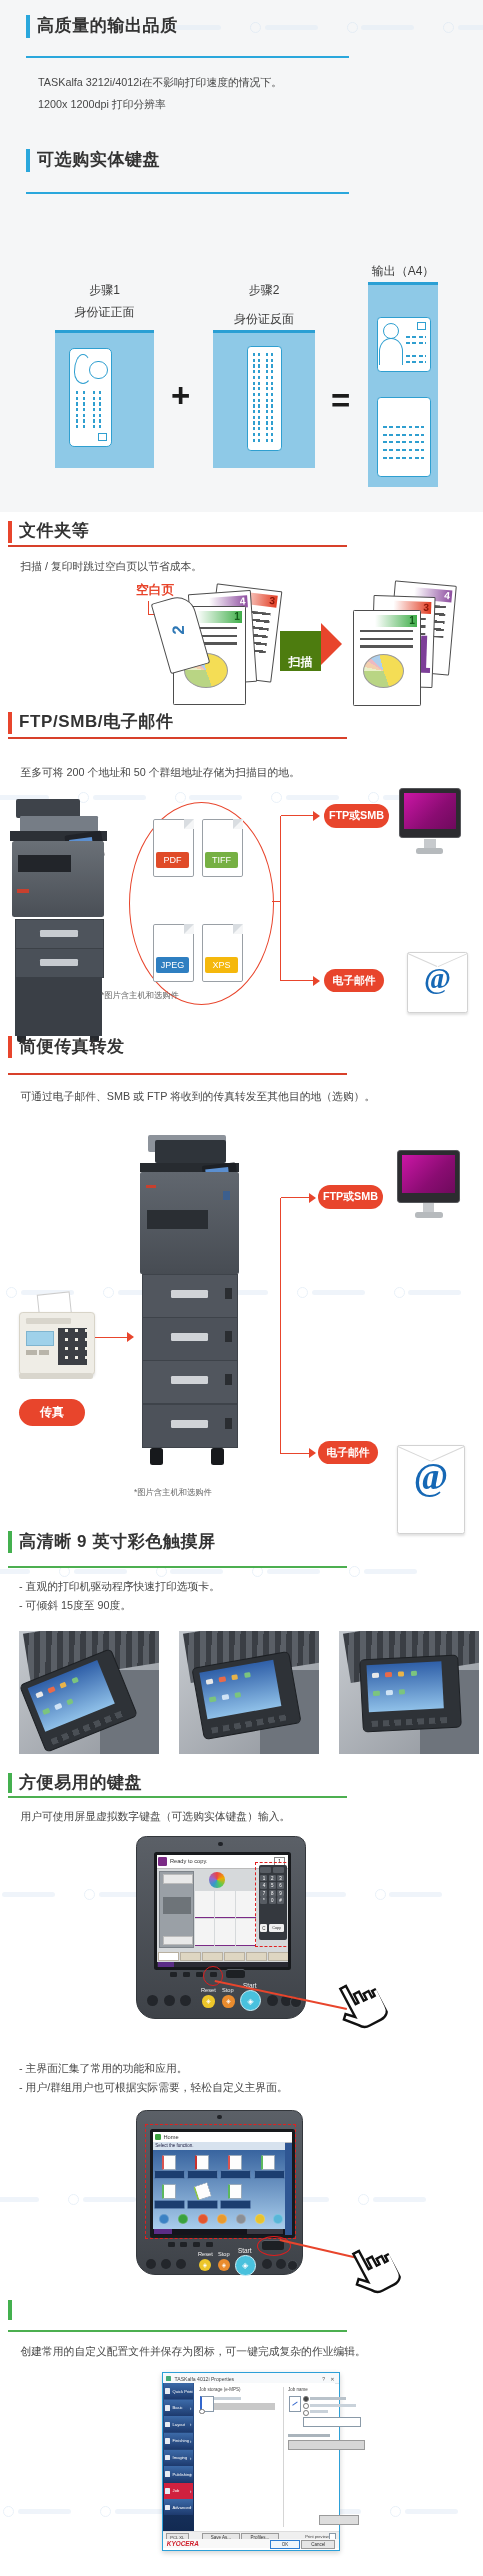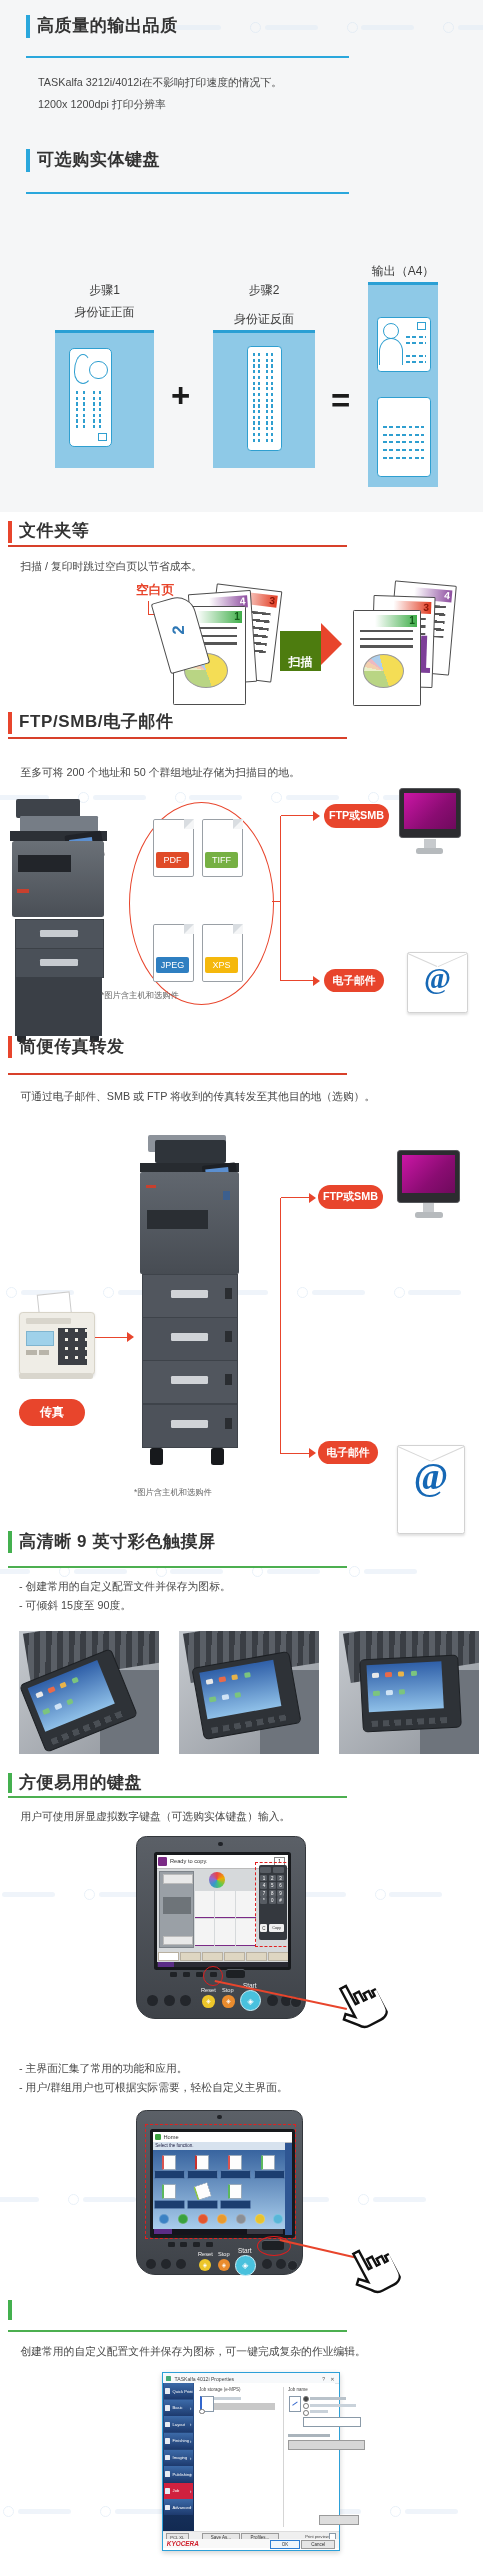--- a/index.html
+++ b/index.html
@@ -394,21 +394,21 @@
   <div class="env" style="left:397px;top:1445px;width:66px;height:87px">
     <div class="flapl"></div>
       <div class="flapr"></div>
     <div class="at" style="top:9px;font-size:37px">@</div>
   </div>
   <div class="cap" style="left:134px;top:1487px">*图片含主机和选购件</div>
 
   <div class="bar" style="background:#44b04f;left:7.6px;top:1531px;height:21.6px"></div>
   <div class="title" style="left:19px;top:1530px">高清晰 9 英寸彩色触摸屏</div>
   <div class="rule" style="background:#4caf50;left:7.6px;top:1566px;width:339px"></div>
-  <div class="body" style="left:19px;top:1580px">- 创建常用的自定义配置文件并保存为图标。</div>
+  <div class="body" style="left:19px;top:1580px">- 直观的打印机驱动程序快速打印选项卡。</div>
   <div class="body" style="left:19px;top:1599px">- 可倾斜 15度至 90度。</div>
 
   <div class="shot" style="left:19px;top:1631px">
     <div class="shot-adf"></div>
     <div class="shot-body"></div>
     <div class="shot-panel" style="left:10.2px;top:33px;transform:rotate(-22deg)">
       <div class="shot-scr">
         <div class="shot-dotrow" style="top:7.6px">
             <span class="shot-dot" style="background:#e8e8e8"></span>
             <span class="shot-dot" style="background:#e86a4a"></span>

